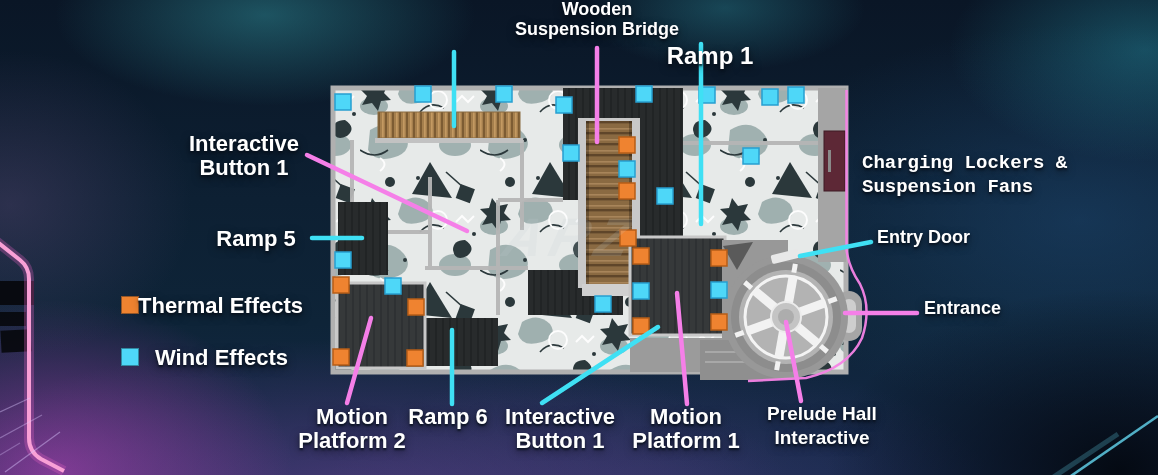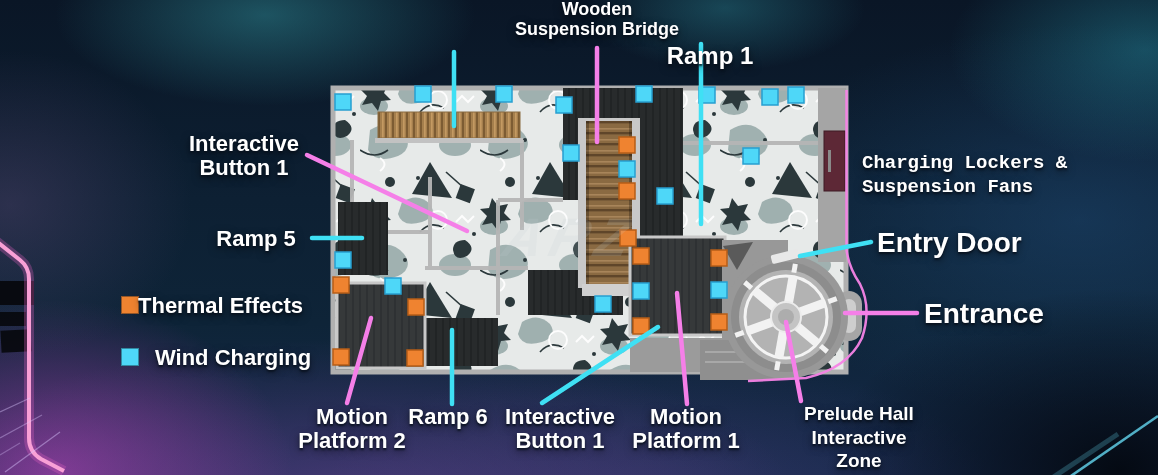--- a/index.html
+++ b/index.html
@@ -26,21 +26,21 @@
   .cl{
     position:absolute;color:#fff;font-weight:700;text-align:center;
     transform:translateX(-50%);line-height:1.1;white-space:nowrap;
     text-shadow:0 2px 2px rgba(8,16,28,.85),0 3px 9px rgba(0,0,0,.55);
   }
   .anchor-left{transform:none;text-align:left;}
   .s18{font-size:18px;}
   .s19{font-size:19px;line-height:1.24;}
   .s22{font-size:22px;}
   .s24{font-size:24px;margin-top:32px;}
-  .s25{font-size:28px;}
+  .s25{font-size:18px;}
   .legend-swatch{
     position:absolute;width:18px;height:18px;border:1px solid rgba(10,20,30,.4);
     box-sizing:border-box;
   }
   .watermark{
     position:absolute;left:505px;top:206px;width:230px;
     font-size:54px;font-style:italic;font-weight:900;letter-spacing:7px;
     color:rgba(195,206,210,.16);transform:skewX(-14deg);pointer-events:none;
   }
   .leader{stroke-width:4.5;stroke-linecap:round;fill:none;}
@@ -273,24 +273,23 @@
   </div>
   <div class="cl s22" style="left:448px;top:405px;">Ramp 6</div>
   <div class="cl s22" style="left:560px;top:405px;">
     <div>Interactive</div>
     <div>Button 1</div>
   </div>
   <div class="cl s22" style="left:686px;top:405px;">
     <div>Motion</div>
     <div>Platform 1</div>
   </div>
-  <div class="cl s19" style="left:822px;top:402px;margin-left:37px;">
+  <div class="cl s19" style="left:822px;top:402px;">
     <div>Prelude Hall</div>
     <div>Interactive</div>
-    <div>Zone</div>
   </div>
 
   <div class="legend-swatch" style="left: 121px; top: 296px; background: rgb(239, 131, 48);"></div>
   <div class="cl s22 anchor-left" style="left:138px;top:294px;">Thermal Effects</div>
   <div class="legend-swatch" style="left: 121px; top: 348px; background: rgb(78, 215, 248);"></div>
-  <div class="cl s22 anchor-left" style="left:155px;top:346px;">Wind Charging</div>
+  <div class="cl s22 anchor-left" style="left:155px;top:346px;">Wind Effects</div>
 
 </div>
 
 </body></html>

